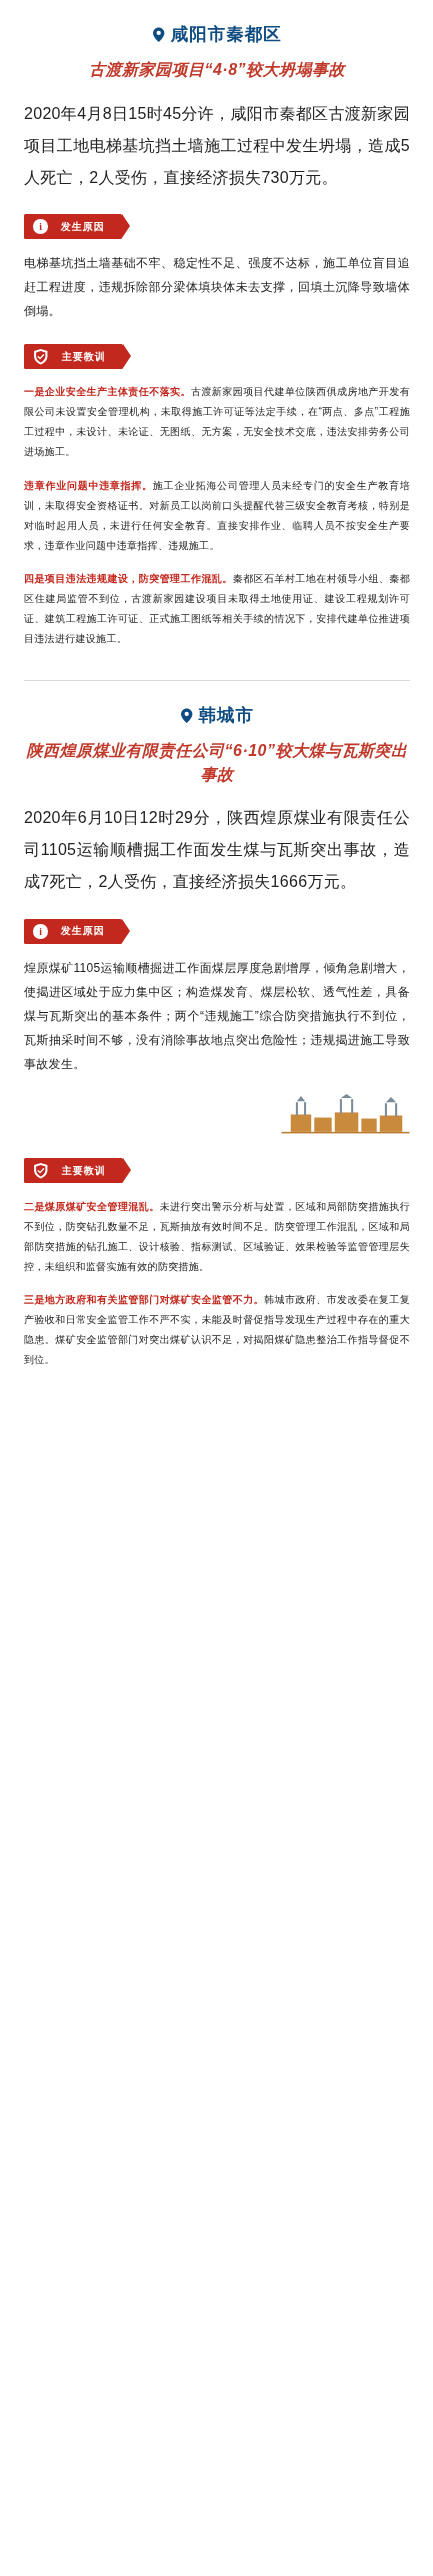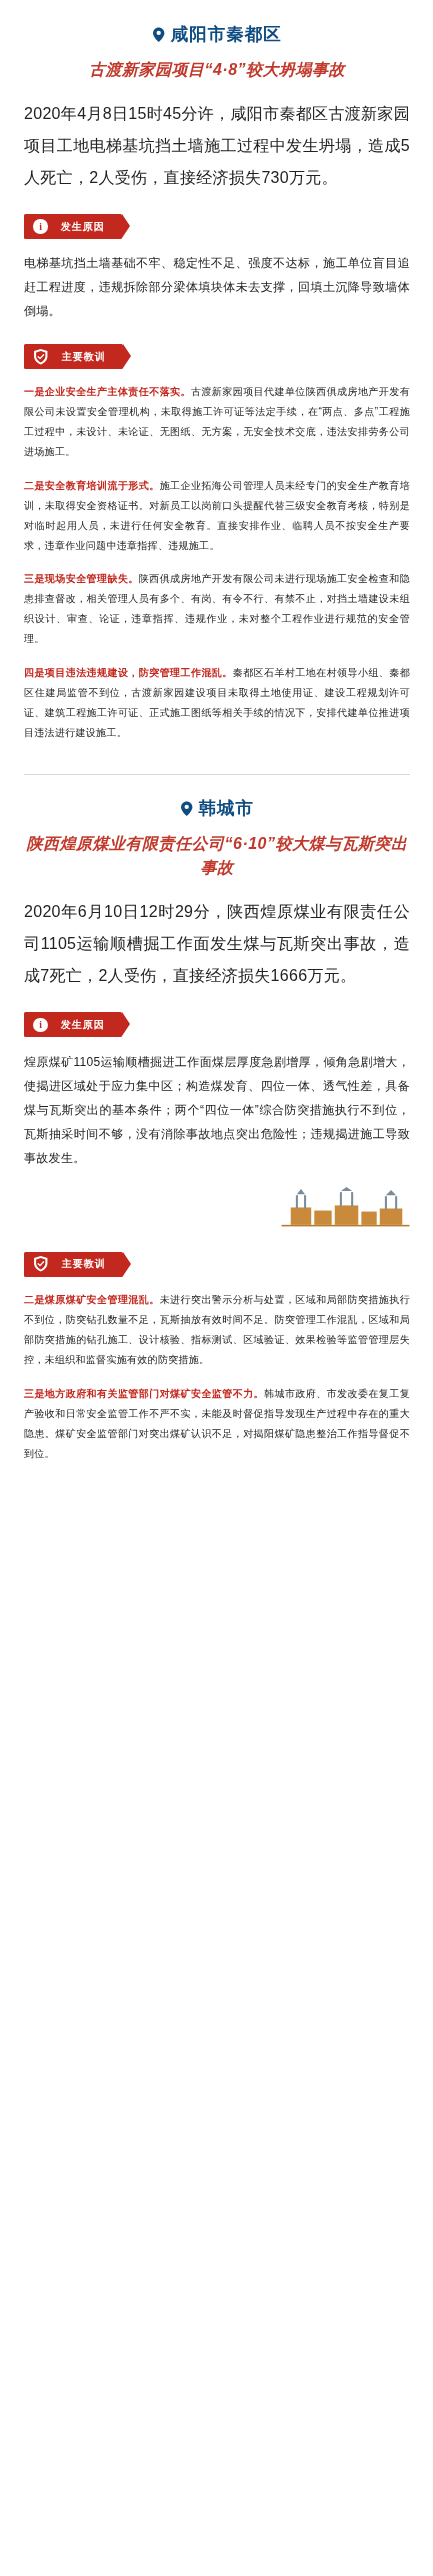--- a/index.html
+++ b/index.html
@@ -194,24 +194,21 @@
           </svg>
         </span>
         <span class="banner-text">主要教训</span>
       </div>
     </div>
 
     <p class="lesson">
       <span class="lead">一是企业安全生产主体责任不落实。</span><span>古渡新家园项目代建单位陕西俱成房地产开发有限公司未设置安全管理机构，未取得施工许可证等法定手续，在“两点、多点”工程施工过程中，未设计、未论证、无图纸、无方案，无安全技术交底，违法安排劳务公司进场施工。</span>
     </p>
     <p class="lesson">
-      <span class="lead">二是安全教育培训流于形式。</span><span>施工企业拓海公司管理人员未经专门的安全生产教育培训，未取得安全资格证书。对新员工以岗前口头提醒代替三级安全教育考核，特别是对临时起用人员，未进行任何安全教育。直接安排作业、临聘人员不按安全生产要求，违章作业问题中违章指挥、违规施工。</span>
-    </p>
-    <p class="lesson">
-      <span class="lead">三是现场安全管理缺失。</span><span>陕西俱成房地产开发有限公司未进行现场施工安全检查和隐患排查督改，相关管理人员有多个、有岗、有令不行、有禁不止，对挡土墙建设未组织设计、审查、论证，违章指挥、违规作业，未对整个工程作业进行规范的安全管理。</span>
+      <span class="lead">违章作业问题中违章指挥。</span><span>施工企业拓海公司管理人员未经专门的安全生产教育培训，未取得安全资格证书。对新员工以岗前口头提醒代替三级安全教育考核，特别是对临时起用人员，未进行任何安全教育。直接安排作业、临聘人员不按安全生产要求，违章作业问题中违章指挥、违规施工。</span>
     </p>
     <p class="lesson">
       <span class="lead">四是项目违法违规建设，防突管理工作混乱。</span><span>秦都区石羊村工地在村领导小组、秦都区住建局监管不到位，古渡新家园建设项目未取得土地使用证、建设工程规划许可证、建筑工程施工许可证、正式施工图纸等相关手续的情况下，安排代建单位推进项目违法进行建设施工。</span>
     </p>
 
   </div>
 
   <div class="divider"></div>
 
   <div>
@@ -231,21 +228,21 @@
 
     <p class="intro">2020年6月10日12时29分，陕西煌原煤业有限责任公司1105运输顺槽掘工作面发生煤与瓦斯突出事故，造成7死亡，2人受伤，直接经济损失1666万元。</p>
 
     <div class="banner-wrap">
       <div class="banner">
         <span class="banner-circle">i</span>
         <span class="banner-text">发生原因</span>
       </div>
     </div>
 
-    <p class="body-text">煌原煤矿1105运输顺槽掘进工作面煤层厚度急剧增厚，倾角急剧增大，使揭进区域处于应力集中区；构造煤发育、四位一体、透气性差，具备煤与瓦斯突出的基本条件；两个“四位一体”综合防突措施执行不到位，瓦斯抽采时间不够，没有消除事故地点突出危险性；违规揭进施工导致事故发生。</p>
+    <p class="body-text">煌原煤矿1105运输顺槽掘进工作面煤层厚度急剧增厚，倾角急剧增大，使揭进区域处于应力集中区；构造煤发育、煤层松软、透气性差，具备煤与瓦斯突出的基本条件；两个“违规施工”综合防突措施执行不到位，瓦斯抽采时间不够，没有消除事故地点突出危险性；违规揭进施工导致事故发生。</p>
 
     <div class="mine-illu">
       <svg width="129" height="44" viewBox="0 0 250 86">
         <rect x="0" y="74" width="250" height="3" fill="#b9792f"></rect>
         <g fill="#c98a3c">
           <rect x="18" y="40" width="40" height="34"></rect>
           <rect x="64" y="46" width="34" height="28"></rect>
           <rect x="104" y="36" width="46" height="38"></rect>
           <rect x="156" y="48" width="30" height="26"></rect>
           <rect x="192" y="42" width="44" height="32"></rect>

